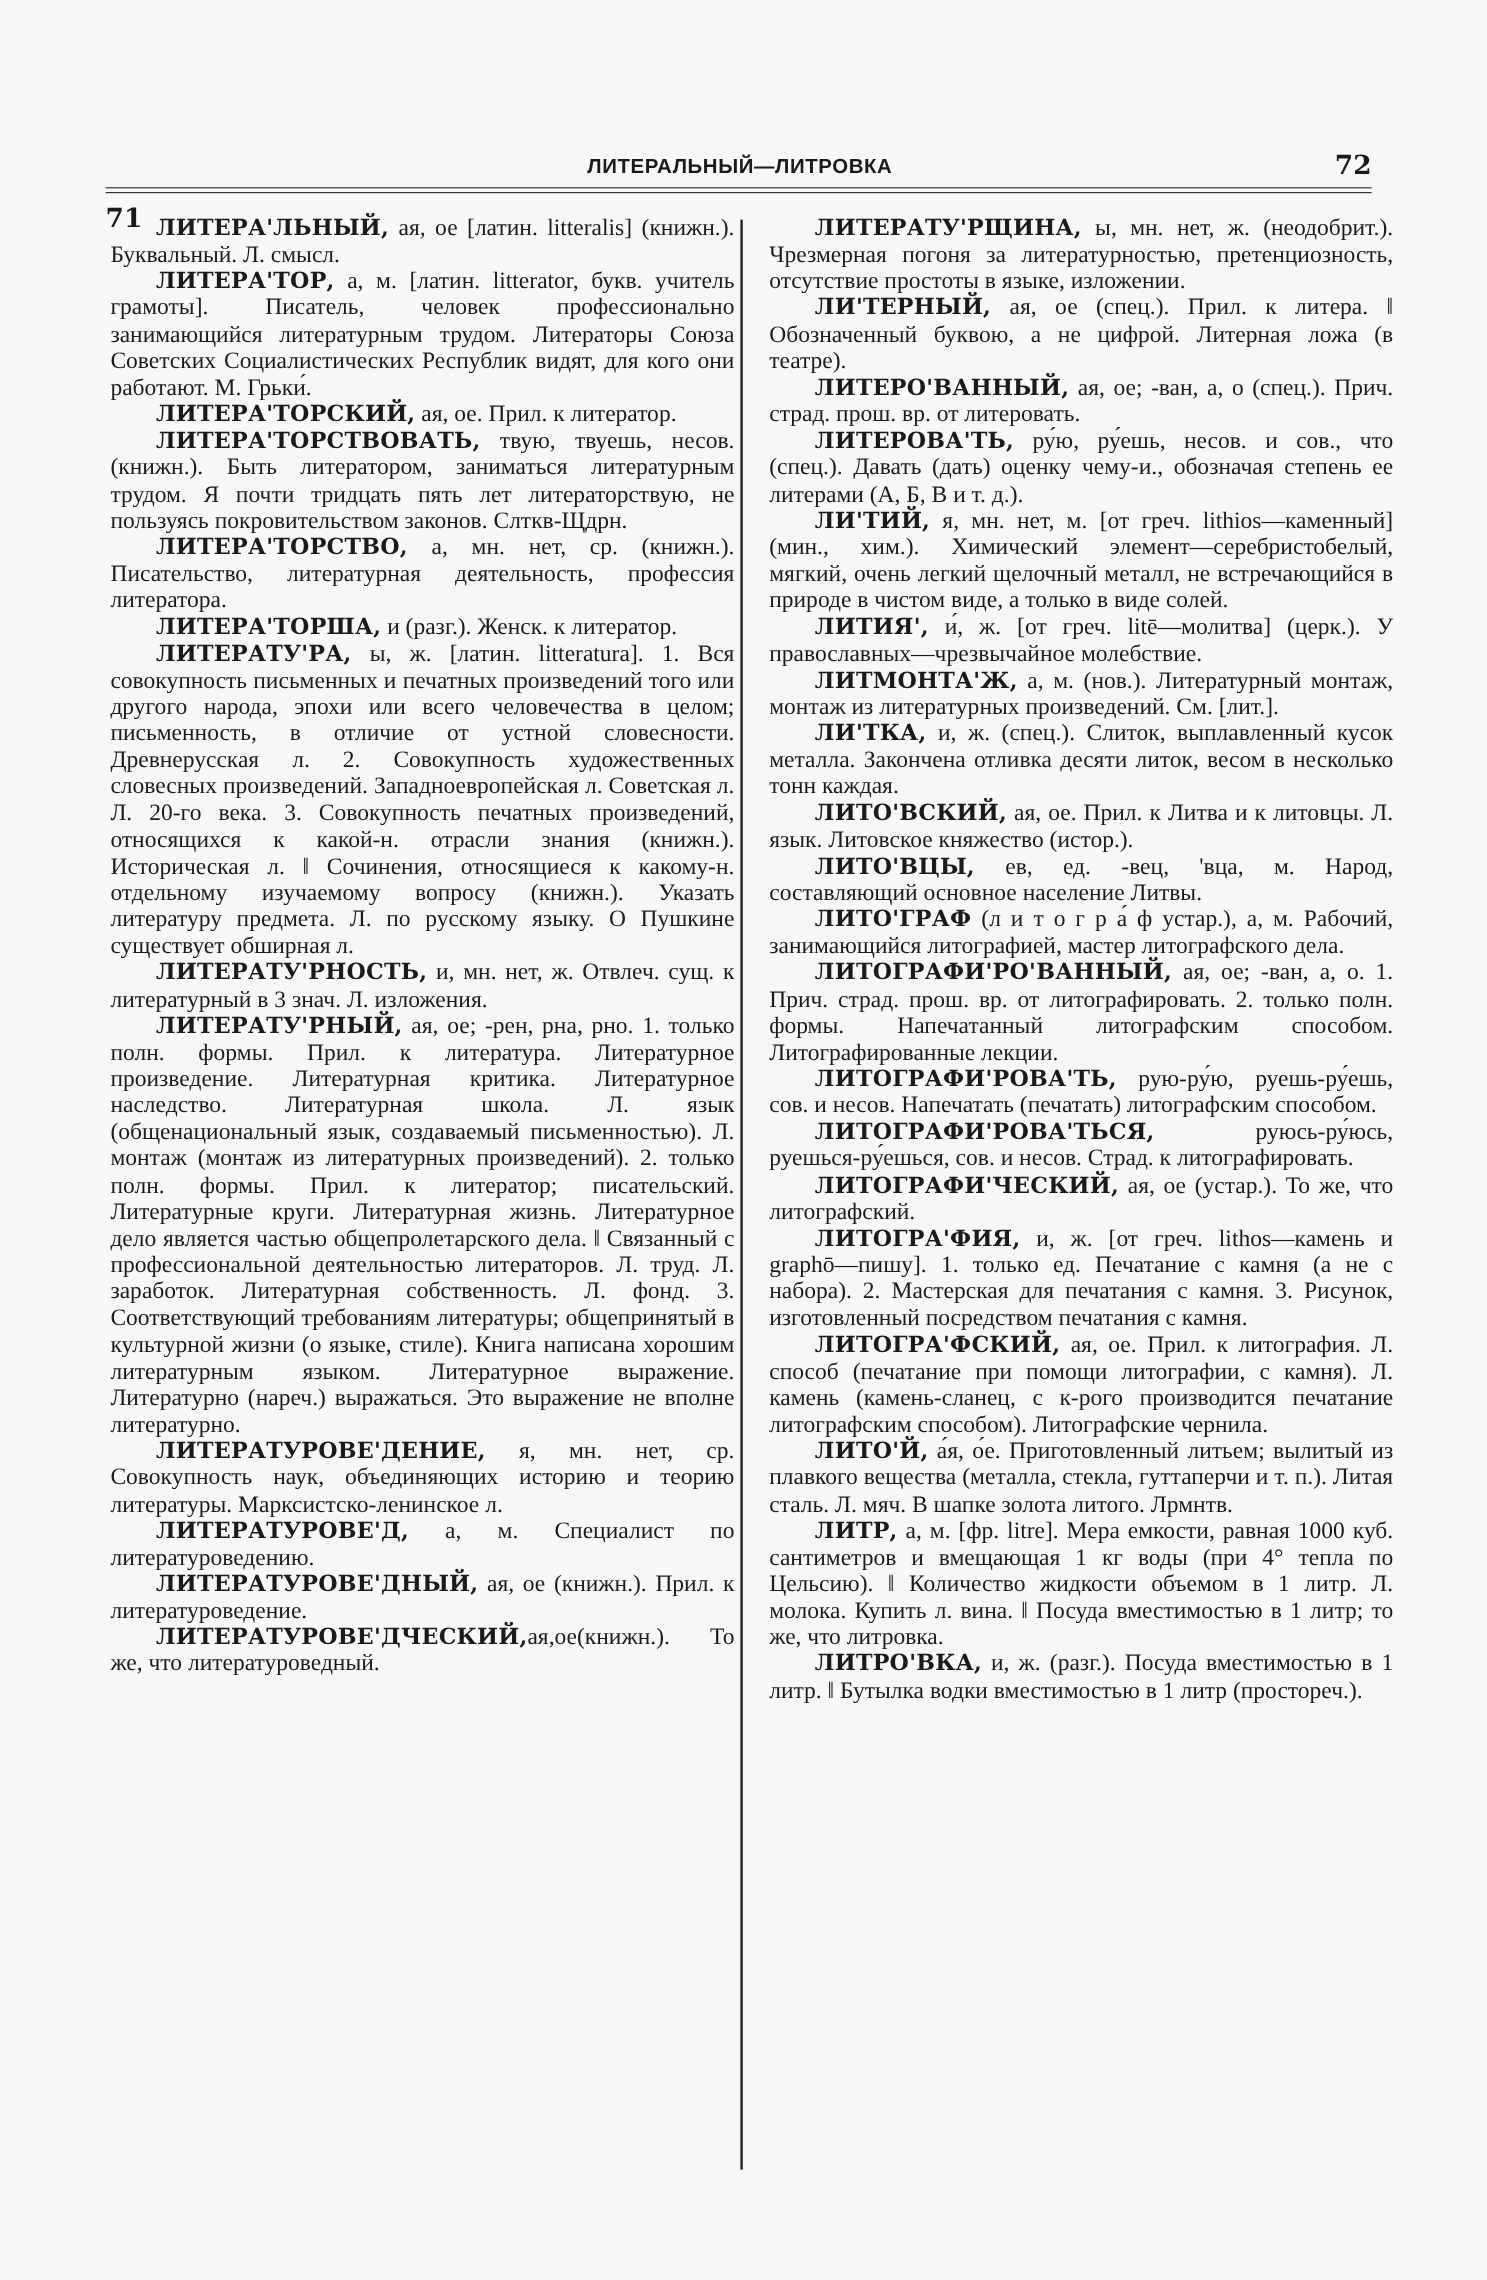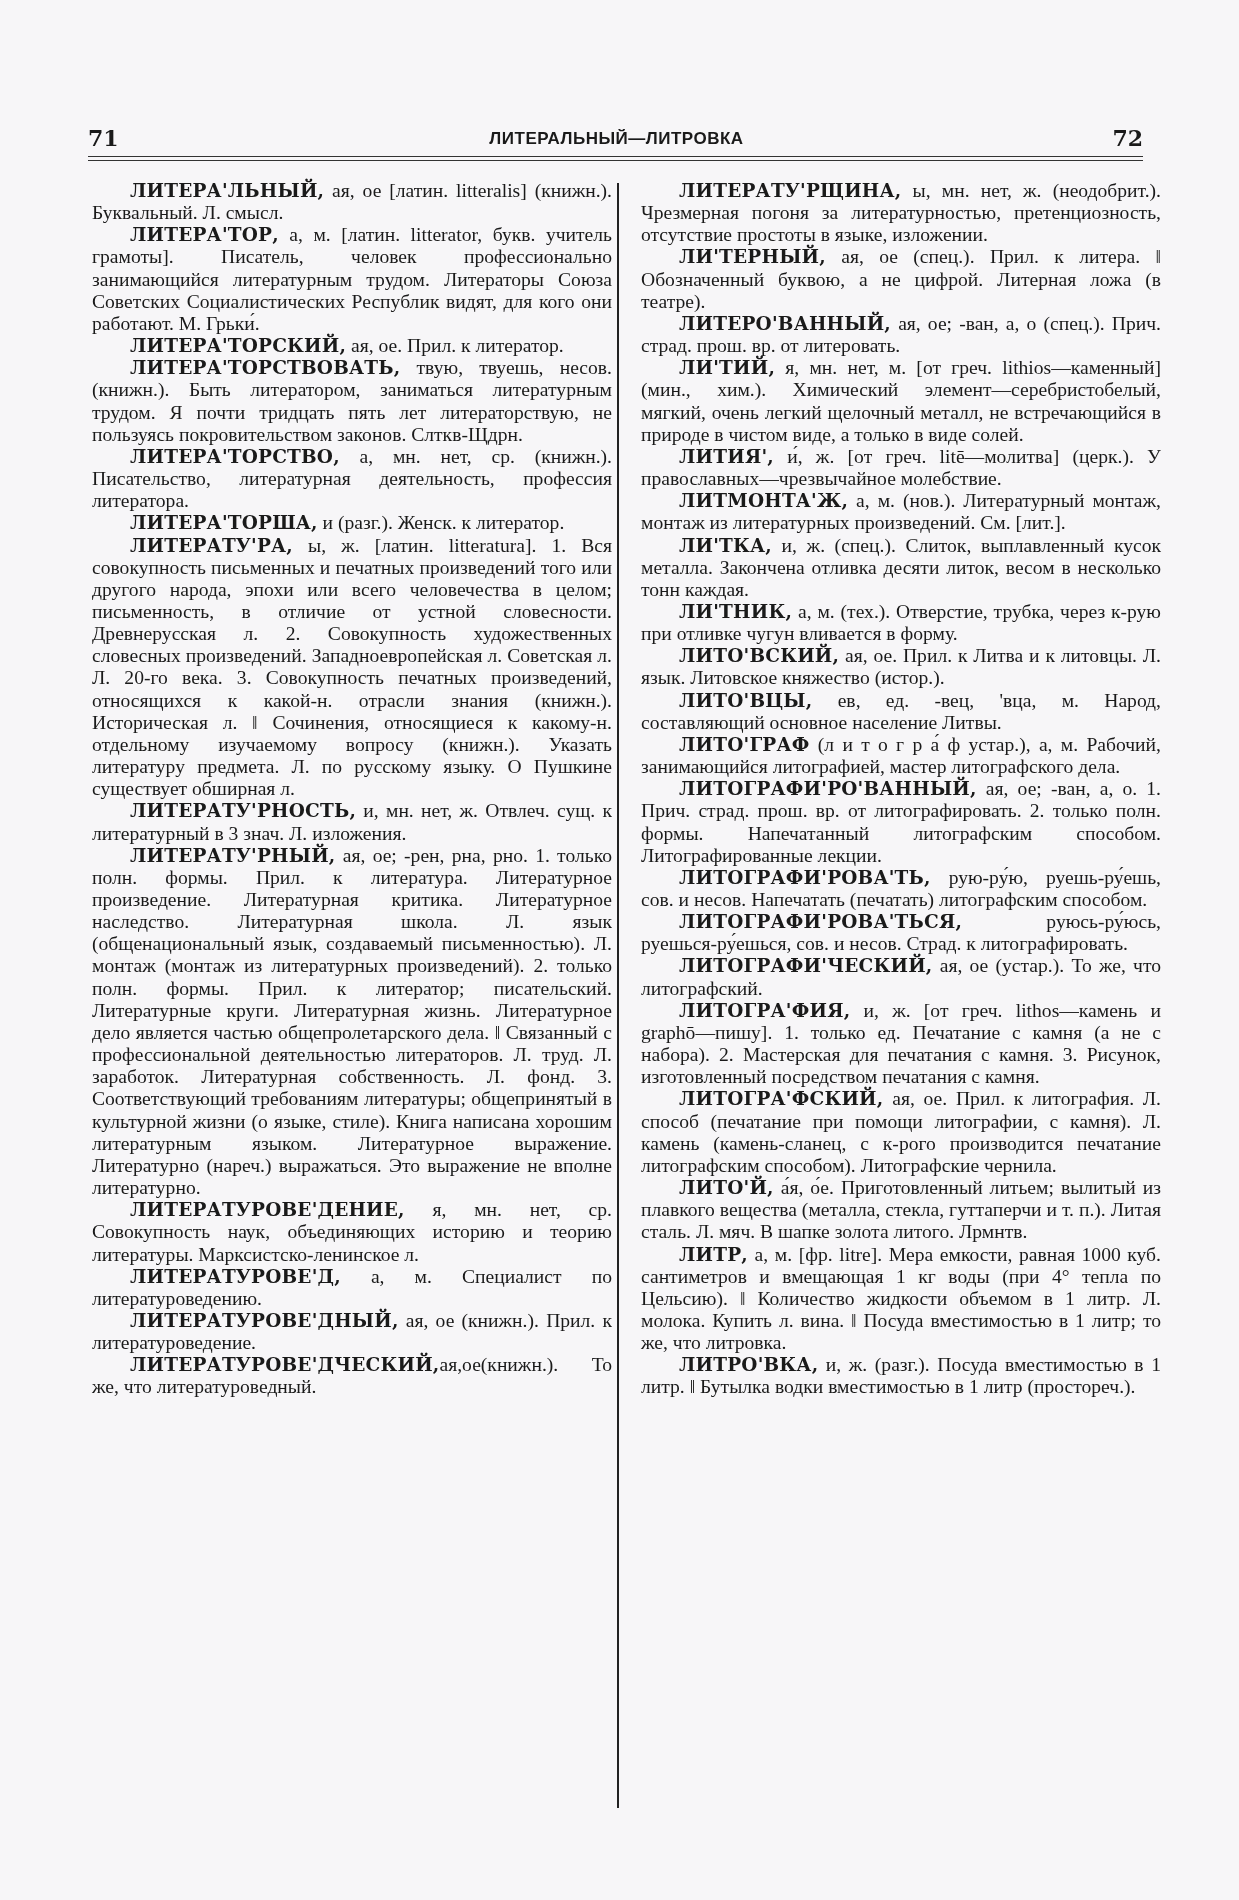--- a/index.html
+++ b/index.html
@@ -11,21 +11,21 @@
     font-family: "Liberation Serif", "DejaVu Serif", serif;
     color: #1a1a1a;
   }
   .header {
     position: absolute; left: 88px; top: 125px; width: 1055px; height: 28px;
   }
   .page-num {
     position: absolute; top: 0; font-weight: bold; font-size: 22px;
     font-family: "DejaVu Serif", serif;
   }
-  .page-left { left: 0; }
+  .page-left { left: 0; margin-top: 44px; }
   .page-right { right: 0; }
   .running-head {
     position: absolute; left: 2px; right: 0; top: 4px; text-align: center;
     font-weight: bold; font-size: 17px; letter-spacing: 0.5px;
     font-family: Liberation Sans, sans-serif;
   }
   .rule {
     position: absolute; left: 88px; width: 1055px; height: 0;
     border-top: 1.5px solid #333;
   }
@@ -77,25 +77,25 @@
   <p class="entry indent"><span class="hw">ЛИТЕРАТУРОВЕ'ДНЫЙ,</span><span class="body-text"> ая, ое (книжн.). Прил. к литературоведение.</span></p>
   <p class="entry indent"><span class="hw">ЛИТЕРАТУРОВЕ'ДЧЕСКИЙ,</span><span class="body-text">ая,ое(книжн.). То же, что литературоведный.</span></p>
 </div>
 
 <div class="divider"></div>
 
 <div class="col col-right">
   <p class="entry indent"><span class="hw">ЛИТЕРАТУ'РЩИНА,</span><span class="body-text"> ы, мн. нет, ж. (неодобрит.). Чрезмерная погоня за литературностью, претенциозность, отсутствие простоты в языке, изложении.</span></p>
   <p class="entry indent"><span class="hw">ЛИ'ТЕРНЫЙ,</span><span class="body-text"> ая, ое (спец.). Прил. к литера. ‖ Обозначенный буквою, а не цифрой. Литерная ложа (в театре).</span></p>
   <p class="entry indent"><span class="hw">ЛИТЕРО'ВАННЫЙ,</span><span class="body-text"> ая, ое; -ван, а, о (спец.). Прич. страд. прош. вр. от литеровать.</span></p>
+  <p class="entry indent"><span class="hw">ЛИТЕРОВА'ТЬ,</span><span class="body-text"> ру́ю, ру́ешь, несов. и сов., что (спец.). Давать (дать) оценку чему-и., обозначая степень ее литерами (А, Б, В и т. д.).</span></p>
   <p class="entry indent"><span class="hw">ЛИ'ТИЙ,</span><span class="body-text"> я, мн. нет, м. [от греч. lithios—каменный] (мин., хим.). Химический элемент—серебристобелый, мягкий, очень легкий щелочный металл, не встречающийся в природе в чистом виде, а только в виде солей.</span></p>
   <p class="entry indent"><span class="hw">ЛИТИЯ',</span><span class="body-text"> и́, ж. [от греч. litē—молитва] (церк.). У православных—чрезвычайное молебствие.</span></p>
   <p class="entry indent"><span class="hw">ЛИТМОНТА'Ж,</span><span class="body-text"> а, м. (нов.). Литературный монтаж, монтаж из литературных произведений. См. [лит.].</span></p>
   <p class="entry indent"><span class="hw">ЛИ'ТКА,</span><span class="body-text"> и, ж. (спец.). Слиток, выплавленный кусок металла. Закончена отливка десяти литок, весом в несколько тонн каждая.</span></p>
-  <p class="entry indent"><span class="hw">ЛИ'ТНИК,</span><span class="body-text"> а, м. (тех.). Отверстие, трубка, через к-рую при отливке чугун вливается в форму.</span></p>
   <p class="entry indent"><span class="hw">ЛИТО'ВСКИЙ,</span><span class="body-text"> ая, ое. Прил. к Литва и к литовцы. Л. язык. Литовское княжество (истор.).</span></p>
   <p class="entry indent"><span class="hw">ЛИТО'ВЦЫ,</span><span class="body-text"> ев, ед. -вец, 'вца, м. Народ, составляющий основное население Литвы.</span></p>
   <p class="entry indent"><span class="hw">ЛИТО'ГРАФ</span><span class="body-text"> (л и т о г р а́ ф устар.), а, м. Рабочий, занимающийся литографией, мастер литографского дела.</span></p>
   <p class="entry indent"><span class="hw">ЛИТОГРАФИ'РО'ВАННЫЙ,</span><span class="body-text"> ая, ое; -ван, а, о. 1. Прич. страд. прош. вр. от литографировать. 2. только полн. формы. Напечатанный литографским способом. Литографированные лекции.</span></p>
   <p class="entry indent"><span class="hw">ЛИТОГРАФИ'РОВА'ТЬ,</span><span class="body-text"> рую-ру́ю, руешь-ру́ешь, сов. и несов. Напечатать (печатать) литографским способом.</span></p>
   <p class="entry indent"><span class="hw">ЛИТОГРАФИ'РОВА'ТЬСЯ,</span><span class="body-text"> руюсь-ру́юсь, руешься-ру́ешься, сов. и несов. Страд. к литографировать.</span></p>
   <p class="entry indent"><span class="hw">ЛИТОГРАФИ'ЧЕСКИЙ,</span><span class="body-text"> ая, ое (устар.). То же, что литографский.</span></p>
   <p class="entry indent"><span class="hw">ЛИТОГРА'ФИЯ,</span><span class="body-text"> и, ж. [от греч. lithos—камень и graphō—пишу]. 1. только ед. Печатание с камня (а не с набора). 2. Мастерская для печатания с камня. 3. Рисунок, изготовленный посредством печатания с камня.</span></p>
   <p class="entry indent"><span class="hw">ЛИТОГРА'ФСКИЙ,</span><span class="body-text"> ая, ое. Прил. к литография. Л. способ (печатание при помощи литографии, с камня). Л. камень (камень-сланец, с к-рого производится печатание литографским способом). Литографские чернила.</span></p>
   <p class="entry indent"><span class="hw">ЛИТО'Й,</span><span class="body-text"> а́я, о́е. Приготовленный литьем; вылитый из плавкого вещества (металла, стекла, гуттаперчи и т. п.). Литая сталь. Л. мяч. В шапке золота литого. Лрмнтв.</span></p>

